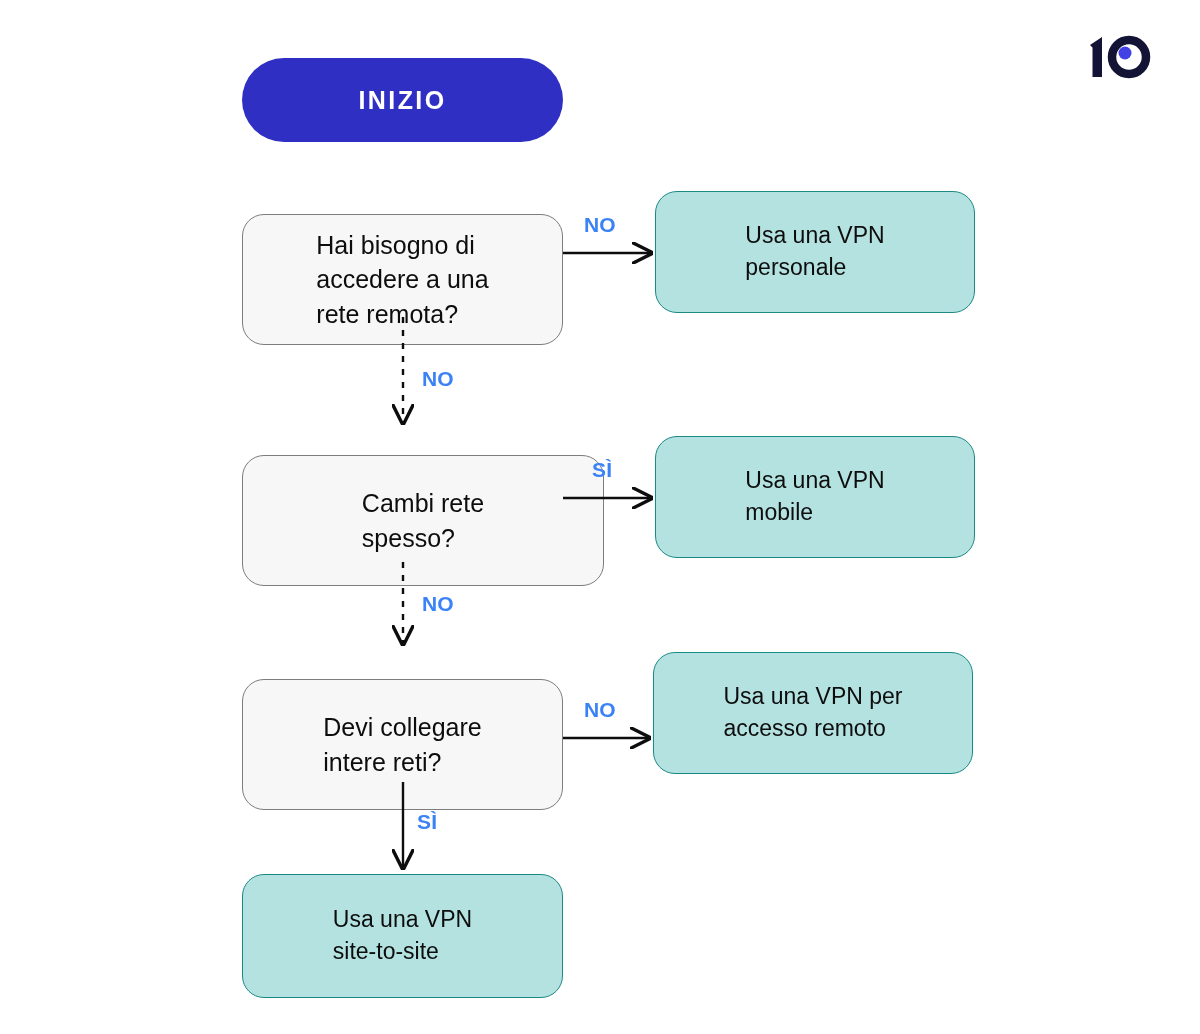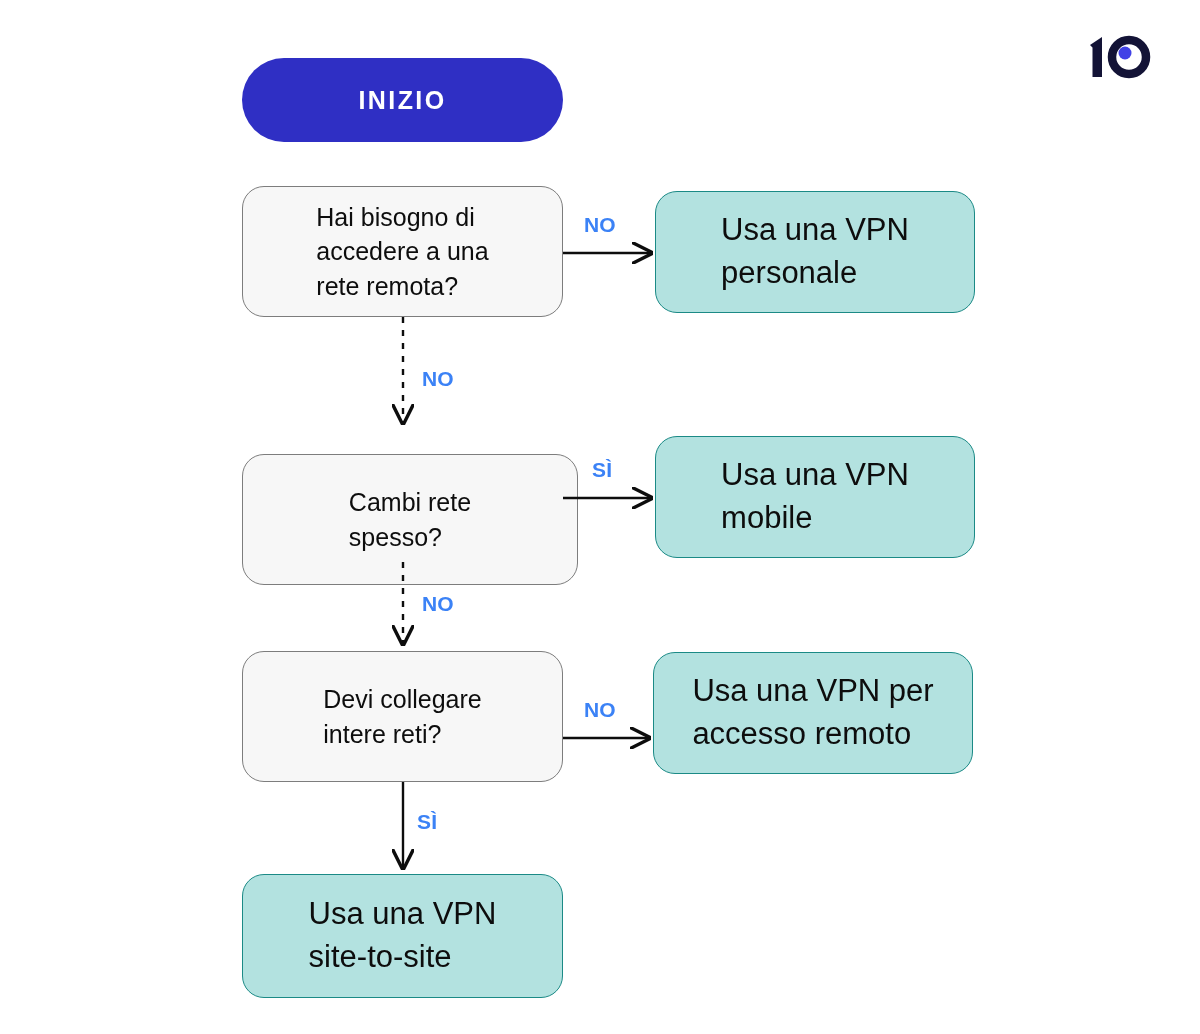--- a/index.html
+++ b/index.html
@@ -45,27 +45,28 @@
   }
 
   .node-decision {
     background: #f7f7f7;
     border: 1.6px solid #7d7d7d;
     border-radius: 22px;
     font-size: 25px;
     font-weight: 400;
     line-height: 1.38;
     color: #0d0d0d;
+    margin-top: 28px;
   }
 
   .node-result {
     background: #b3e2e0;
     border: 1.8px solid #1b8a86;
     border-radius: 22px;
-    font-size: 31px;
+    font-size: 23px;
     font-weight: 400;
     line-height: 1.38;
     color: #0d0d0d;
   }
 
   .node-label {
     display: block;
     padding: 0 10px;
     white-space: pre-line;
   }
@@ -108,21 +109,21 @@
   <span class="node-label">Hai bisogno di
 accedere a una
 rete remota?</span>
 </div>
 
 <div class="node node-result" style="left:655px; top:191px; width:320px; height:122px;">
   <span class="node-label">Usa una VPN
 personale</span>
 </div>
 
-<div class="node node-decision" style="left:242px; top:454px; width:336px; height:131px;">
+<div class="node node-decision" style="left:242px; top:427px; width:362px; height:131px;">
   <span class="node-label">Cambi rete
 spesso?</span>
 </div>
 
 <div class="node node-result" style="left:655px; top:436px; width:320px; height:122px;">
   <span class="node-label">Usa una VPN
 mobile</span>
 </div>
 
 <div class="node node-decision" style="left:242px; top:651px; width:321px; height:131px;">

